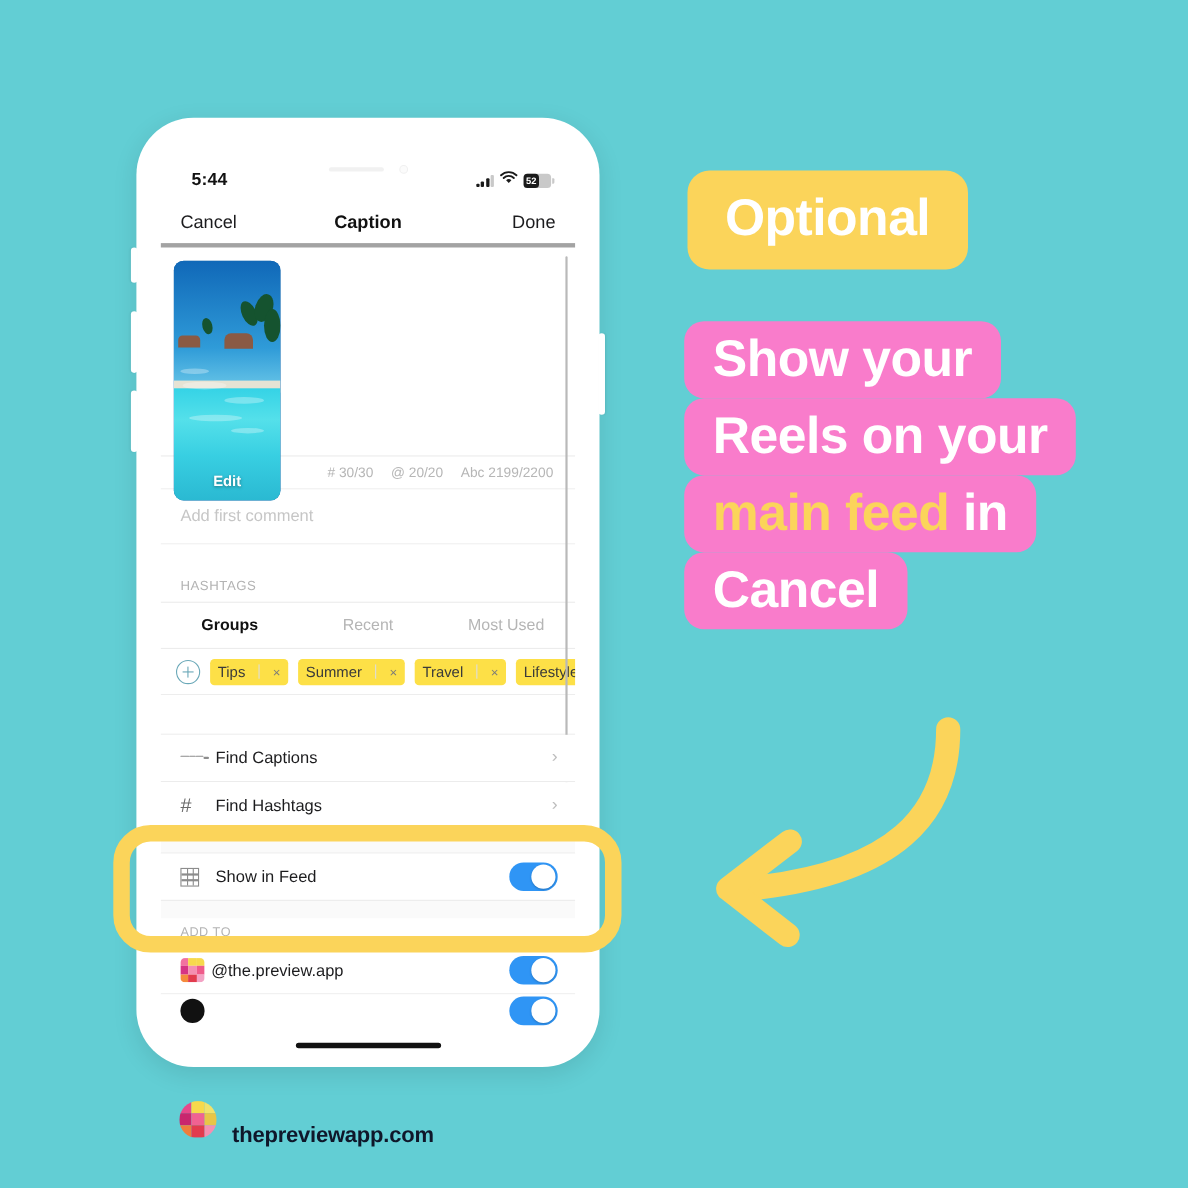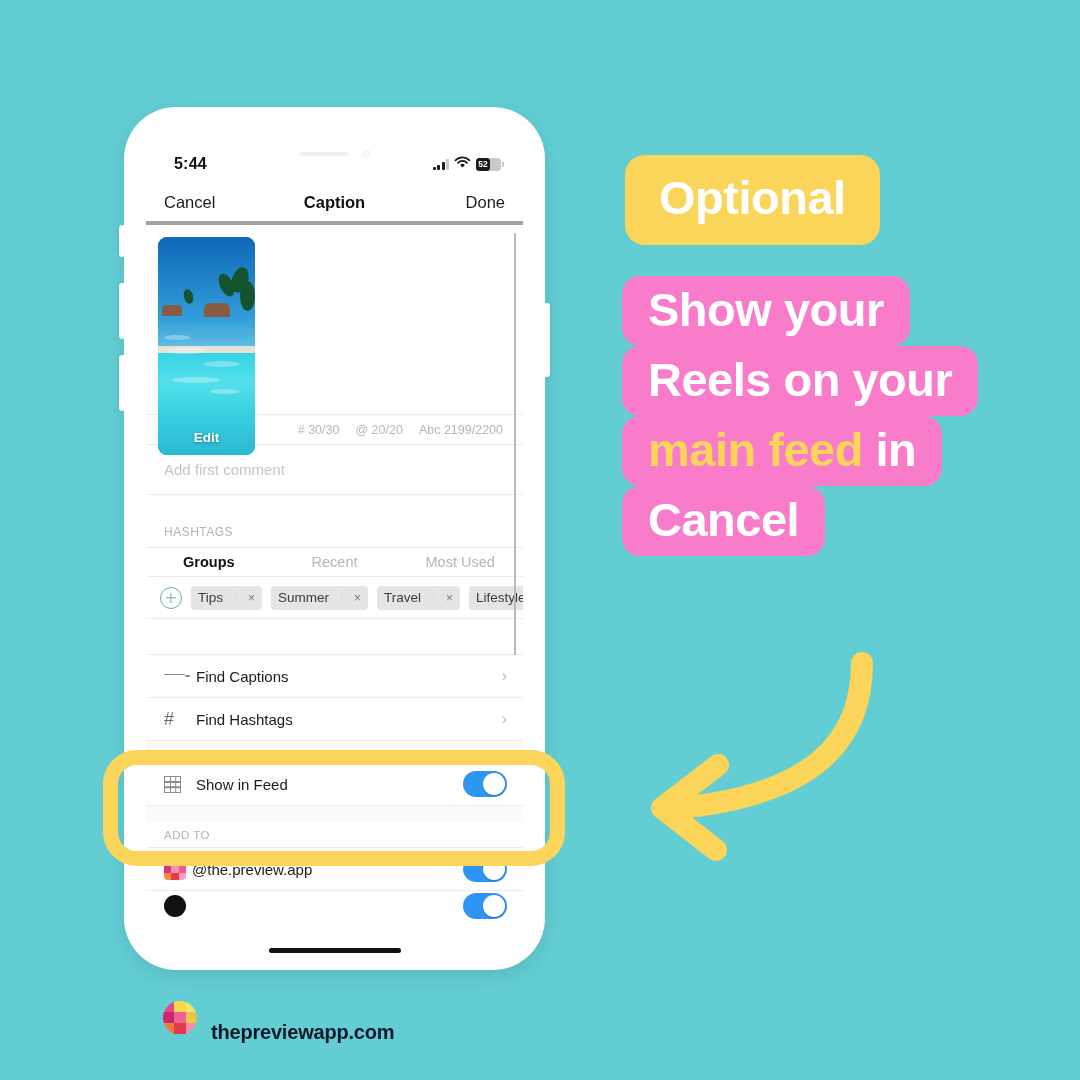--- a/index.html
+++ b/index.html
@@ -165,21 +165,21 @@
   #comment-placeholder { font-size: 15px; color:#c6c6c6; }
 
   
   #hashtags-label {
     height: 52px; display:flex; align-items:flex-end;
     padding: 0 0 8px 18px;
     font-size: 12px; color:#b3b3b3; letter-spacing:0.5px;
     background:#fff;
   }
   #tabs {
-    height: 30px; display:flex; align-items:center;
+    height: 43px; display:flex; align-items:center;
     border-top:1px solid #ececec; border-bottom:1px solid #ececec;
     background:#fff;
   }
   .tab { flex:1; text-align:center; font-size:14.5px; color:#b5b5b5; }
   .tab.active { color:#111; font-weight:bold; }
 
   
   #chips-row {
     height: 42px; display:flex; align-items:center; gap:9px;
     padding-left: 14px; overflow:hidden;
@@ -192,21 +192,21 @@
     position:relative;
   }
   #chip-add::before, #chip-add::after {
     content:""; position:absolute; background:#6aa8b8;
   }
   #chip-add::before { left:50%; top:5px; bottom:5px; width:1.3px; transform:translateX(-50%); }
   #chip-add::after  { top:50%; left:5px; right:5px; height:1.3px; transform:translateY(-50%); }
   .chip {
     flex:0 0 auto;
     height:24px; display:flex; align-items:center;
-    background:#e5e5e5; border-radius:4px;
+    background:#fde047; border-radius:4px;
     padding: 0 7px; gap:12px;
     font-size:13.5px; color:#3a3a3a;
   }
   .chip-x { color:#7a7a7a; font-size:12px; }
   .chip-sep { width:1px; height:13px; background:#ddd; }
 
   #chips-blank { height:36px; background:#fff; border-bottom:1px solid #ececec; }
 
   
   .list-row {
@@ -292,21 +292,21 @@
     border-radius: 20px;
     padding: 19px 34px 24px 34px;
     color:#ffffff;
     font-size: 47px; font-weight: bold;
     letter-spacing: -0.5px;
     line-height: 1;
   }
 
   #pink-callout {
     position:absolute;
-    left: 622px; top: 276px;
+    left: 622px; top: 292px;
   }
   .pink-line {
     background: #F97CCB;
     color: #ffffff;
     font-size: 47px; font-weight: bold;
     letter-spacing: -0.5px;
     line-height: 1.02;
     display: inline-block;
     padding: 10px 26px 12px 26px;
     border-radius: 18px;

